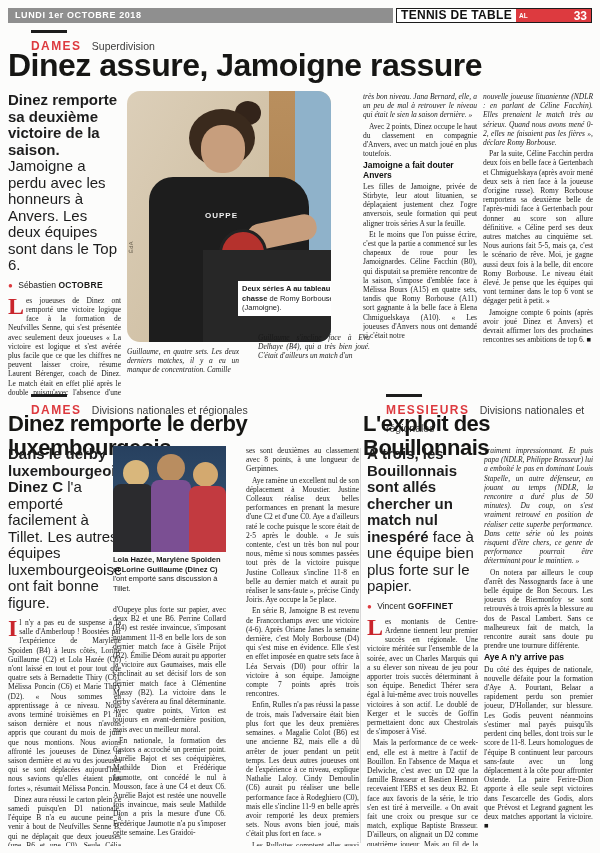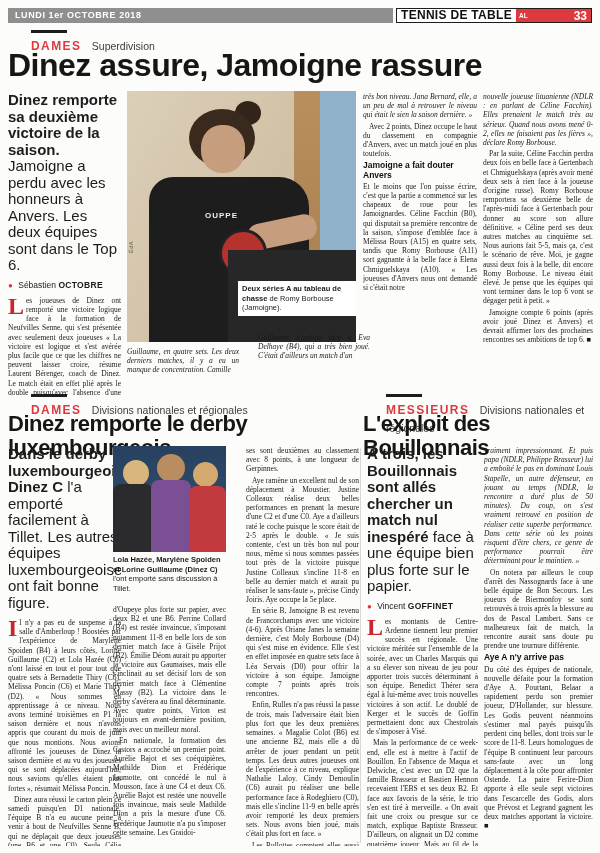--- a/index.html
+++ b/index.html
@@ -39,21 +39,21 @@
            color:#c9252c;margin:1px 2px 0 0;}
   .chapo{font-family:"Liberation Sans",sans-serif;font-size:15px;line-height:16.5px;color:#1d1d1d;
          text-align:left;margin-bottom:7px;}
   .chapo .lead{font-weight:bold;}
   .byline{font-family:"Liberation Sans",sans-serif;font-size:8.5px;margin:2px 0 6px 0;text-align:left;}
   .byline .dot{color:var(--red);font-size:8px;margin-right:3px;}
   .byline .bfirst{font-weight:normal;}
   .byline .blast{font-weight:bold;letter-spacing:.3px;}
   
   .photo{position:absolute;overflow:hidden;}
-  #photo1{left:127px;top:91px;width:229px;height:251px;background:linear-gradient(120deg,#dccfb9,#cfbfa3 60%,#c4b193);}
+  #photo1{left:127px;top:91px;width:204px;height:251px;background:linear-gradient(120deg,#dccfb9,#cfbfa3 60%,#c4b193);border-radius:13px;}
   #photo1 .wood{position:absolute;right:36px;top:0;bottom:0;width:26px;background:linear-gradient(#b98f5e,#a87c4c);}
   #photo1 .blue{position:absolute;right:0;top:0;bottom:0;width:36px;background:#8fb2ca;}
   #photo1 .hair{position:absolute;left:62px;top:18px;width:66px;height:58px;border-radius:50%;background:#3a2a1d;}
   #photo1 .bun{position:absolute;left:108px;top:10px;width:26px;height:24px;border-radius:50%;background:#33241a;}
   #photo1 .face{position:absolute;left:74px;top:34px;width:44px;height:48px;border-radius:46%;background:#c79e7d;}
   #photo1 .shirt{position:absolute;left:22px;top:86px;width:160px;height:165px;border-radius:24px 30px 0 0;background:#1d1d1d;}
   #photo1 .logo{position:absolute;left:78px;top:120px;color:#eee;font-family:"Liberation Sans",sans-serif;
                 font-size:8px;font-weight:bold;letter-spacing:1px;}
   #photo1 .arm{position:absolute;left:120px;top:128px;width:70px;height:26px;border-radius:12px;background:#c79e7d;transform:rotate(-12deg);}
   #photo1 .paddle{position:absolute;left:92px;top:138px;width:42px;height:42px;border-radius:50%;background:#b5322d;border:3px solid #222;}
@@ -143,20 +143,21 @@
   <div class="col" id="a1u1">
       <p class="it">Guillaume, en quatre sets. Les deux derniers matches, il y a eu un manque de concentration. Camille</p>
     </div>
   <div class="col" id="a1u2">
       <p class="it">Guillaume s'incline face à Eva Delhaye (B4), qui a très bien joué. C'était d'ailleurs un match d'un</p>
     </div>
   <div class="col" id="a1c3">
       <p class="it">très bon niveau. Jana Bernard, elle, a un peu de mal à retrouver le niveau qui était le sien la saison dernière. »</p>
       <p>Avec 2 points, Dinez occupe le haut du classement en compagnie d'Anvers, avec un match joué en plus toutefois.</p>
       <h4 class="colhead">Jamoigne a fait douter Anvers</h4>
+      <p>Les filles de Jamoigne, privée de Stirbyte, leur atout lituanien, se déplaçaient justement chez l'ogre anversois, seule formation qui peut aligner trois séries A sur la feuille.</p>
       <p>Et le moins que l'on puisse écrire, c'est que la partie a commencé sur les chapeaux de roue pour les Jamoignardes. Céline Facchin (B0), qui disputait sa première rencontre de la saison, s'impose d'emblée face à Mélissa Bours (A15) en quatre sets, tandis que Romy Borbouse (A11) sort gagnante à la belle face à Elena Chmiguelskaya (A10). « Les joueuses d'Anvers nous ont demandé si c'était notre</p>
     </div>
   <div class="col" id="a1c4">
       <p class="it">nouvelle joueuse lituanienne (NDLR : en parlant de Céline Facchin). Elles prenaient le match très au sérieux. Quand nous avons mené 0-2, elles ne faisaient pas les fières », déclare Romy Borbouse.</p>
       <p>Par la suite, Céline Facchin perdra deux fois en belle face à Gertenbach et Chmiguelskaya (après avoir mené deux sets à rien face à la joueuse d'origine russe). Romy Borbouse remportera sa deuxième belle de l'après-midi face à Gertenbach pour donner au score son allure définitive. « Céline perd ses deux autres matches au cinquième set. Nous aurions fait 5-5, mais ça, c'est le scénario de rêve. Moi, je gagne aussi deux fois à la belle, dit encore Romy Borbouse. Le niveau était élevé. Je pense que les équipes qui vont terminer dans le top 6 vont se dégager petit à petit. »</p>
       <p>Jamoigne compte 6 points (après avoir joué Dinez et Anvers) et devrait affirmer lors des prochaines rencontres ses ambitions de top 6. ■</p>
     </div>
 
   <div class="kicker" style="left:8px;top:394px;">
     <span class="kbar"></span>

